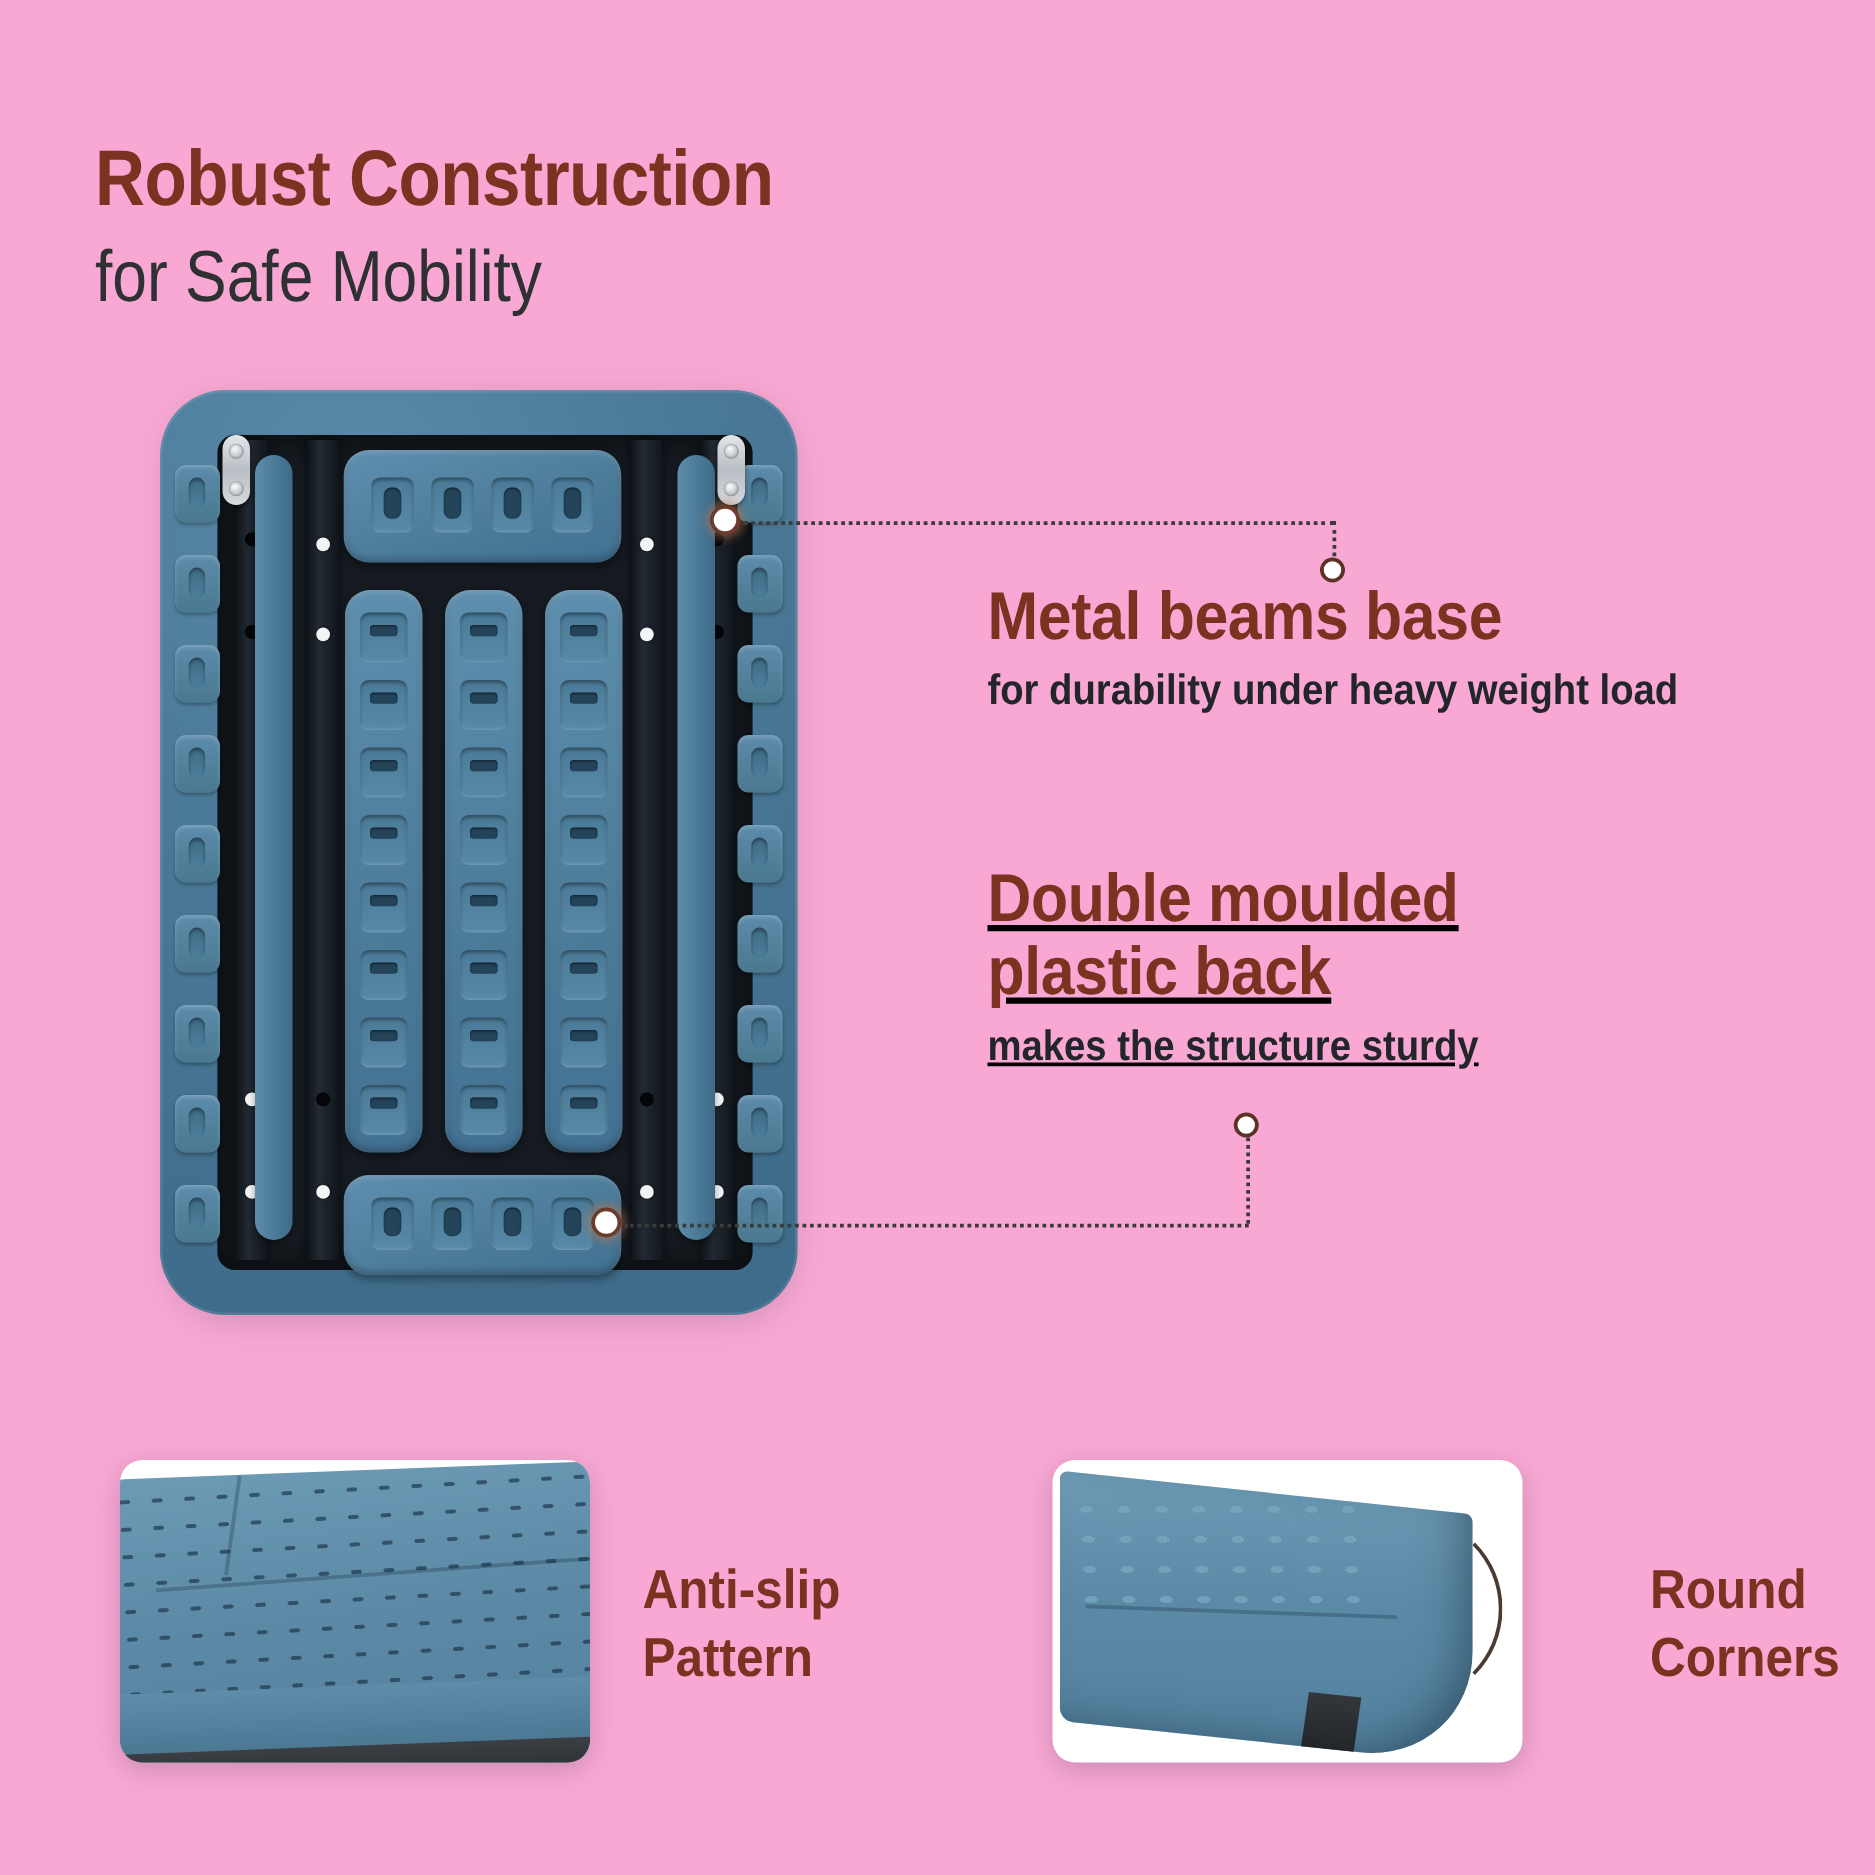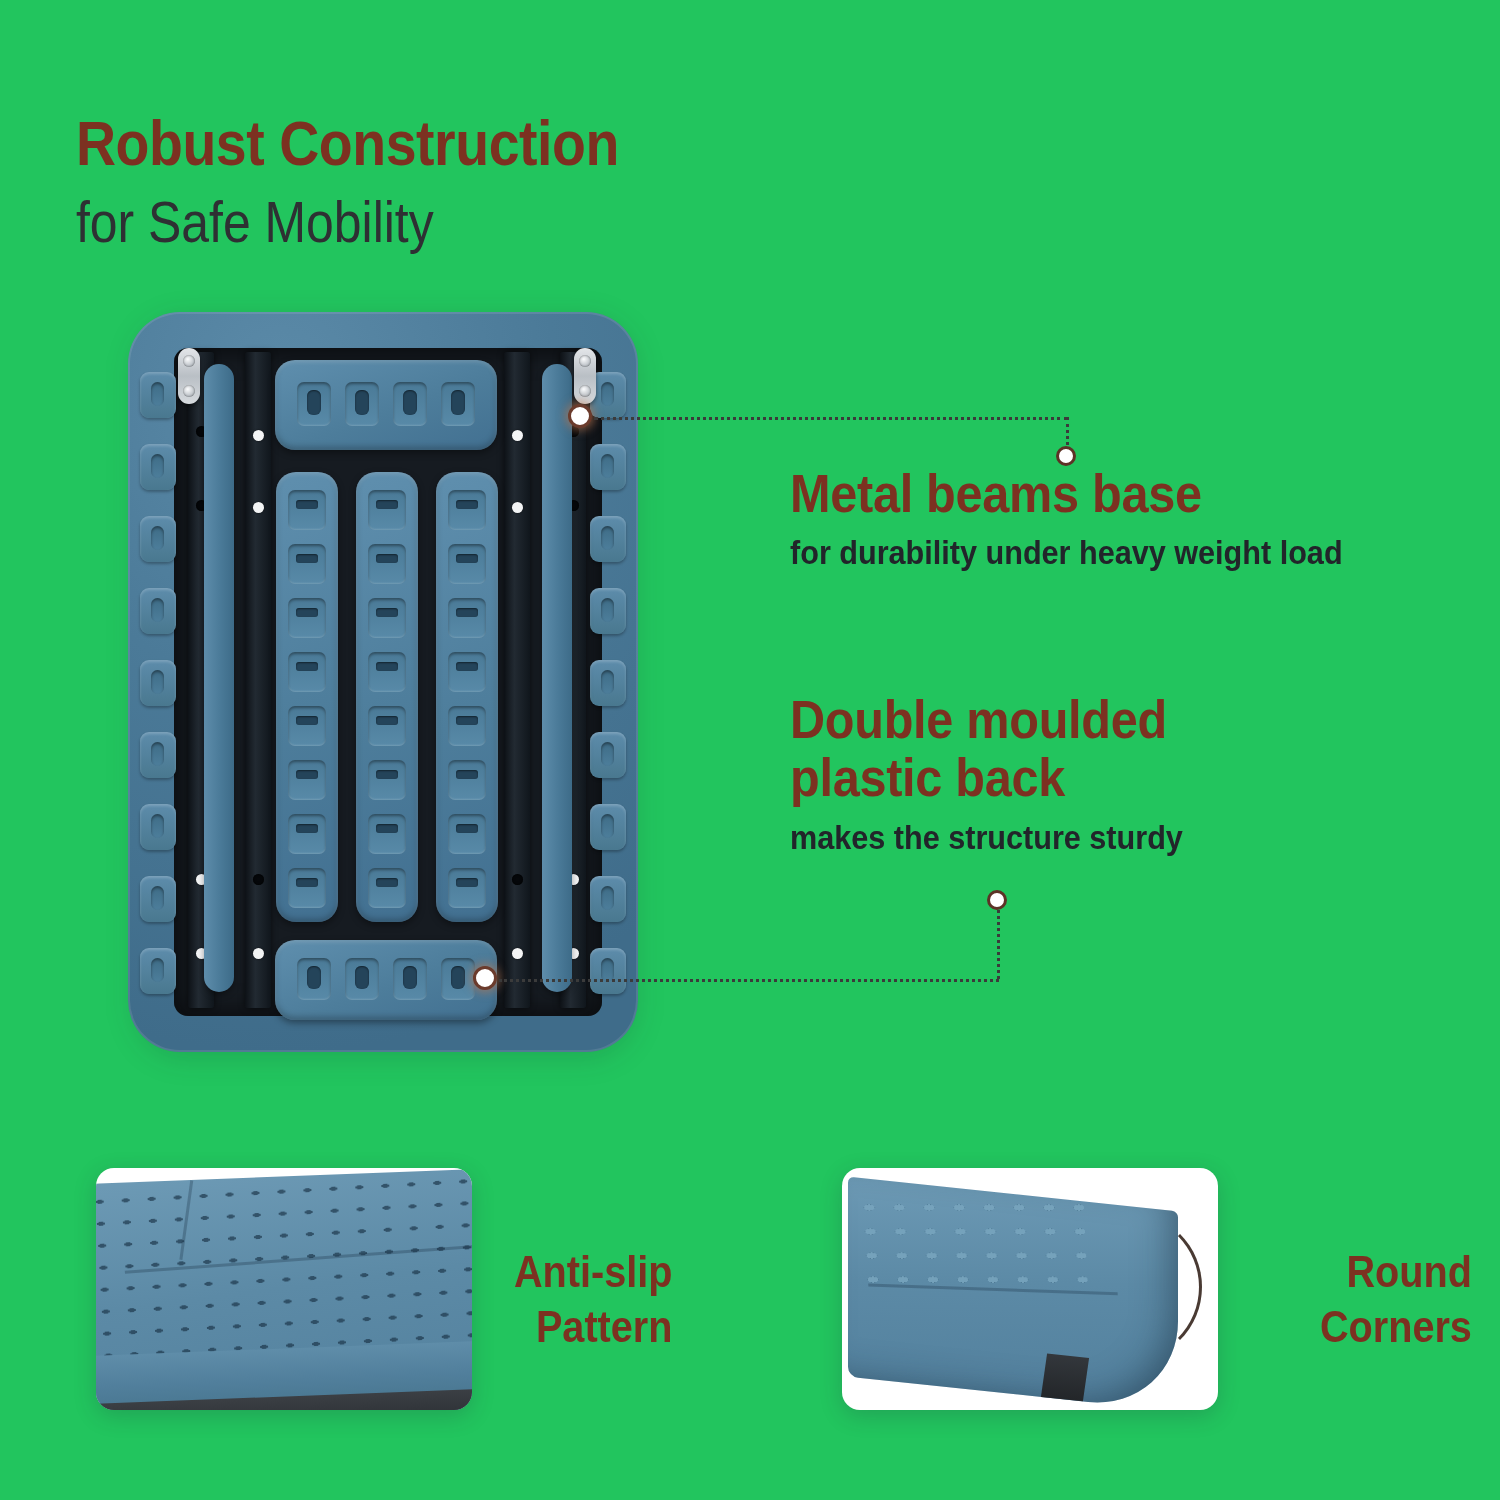--- a/index.html
+++ b/index.html
@@ -2,21 +2,21 @@
 <html><head>
 <meta charset="utf-8">
 <style>
   * { box-sizing: border-box; margin: 0; padding: 0; }
   html, body {
     width: 1500px; height: 1500px;
     background: #ffffff;
     font-family: "Liberation Sans", sans-serif;
     overflow: hidden;
   }
-  .stage { position: relative; width: 1500px; height: 1500px; background: #22c55e; }
+  .stage { position: relative; width: 1500px; height: 1500px; background: #f9a8d4; }
 
   
   .title-block { position: absolute; left: 76px; top: 112px; }
   .title-main {
     font-family: "Liberation Sans Narrow", "Liberation Sans", sans-serif;
     font-size: 63px; font-weight: 700; color: #7c3121;
     letter-spacing: -0.5px; line-height: 1.0;
     transform: scaleX(0.88); transform-origin: left top;
     white-space: nowrap;
   }
@@ -38,21 +38,21 @@
     white-space: nowrap;
   }
   .callout .c-sub {
     font-family: "Liberation Sans Narrow", "Liberation Sans", sans-serif;
     font-size: 34px; font-weight: 700; color: #22252a;
     line-height: 1.2; margin-top: 10px;
     transform: scaleX(0.9); transform-origin: left top;
     white-space: nowrap;
   }
   #callout-metal { left: 790px; top: 464px; }
-  #callout-double { left: 790px; top: 690px; }
+  #callout-double { left: 790px; top: 690px; text-decoration: underline; }
 
   
   .leader { position: absolute; pointer-events: none; }
   .dot-h {
     position: absolute; height: 0;
     border-top: 3px dotted #3b3b3b;
   }
   .dot-v {
     position: absolute; width: 0;
     border-left: 3px dotted #3b3b3b;
@@ -239,21 +239,21 @@
     border-top: 3px solid transparent; border-bottom: 3px solid transparent;
     opacity: .92;
   }
   .corner-leg {
     position: absolute; left: 196px; bottom: 0; width: 42px; height: 44px;
     background: linear-gradient(180deg,#33373c,#232629);
     transform: skewX(-8deg);
   }
 
   
-  .card-label { position: absolute; text-align: right; }
+  .card-label { position: absolute; }
   .card-label .cl-text {
     font-family: "Liberation Sans Narrow", "Liberation Sans", sans-serif;
     font-size: 44px; font-weight: 700; color: #7c3121;
     line-height: 1.25;
     transform: scaleX(0.9); transform-origin: left top;
     white-space: nowrap;
   }
   #label-antislip { left: 514px; top: 1244px; }
   #label-corner   { left: 1320px; top: 1244px; }
 </style>

